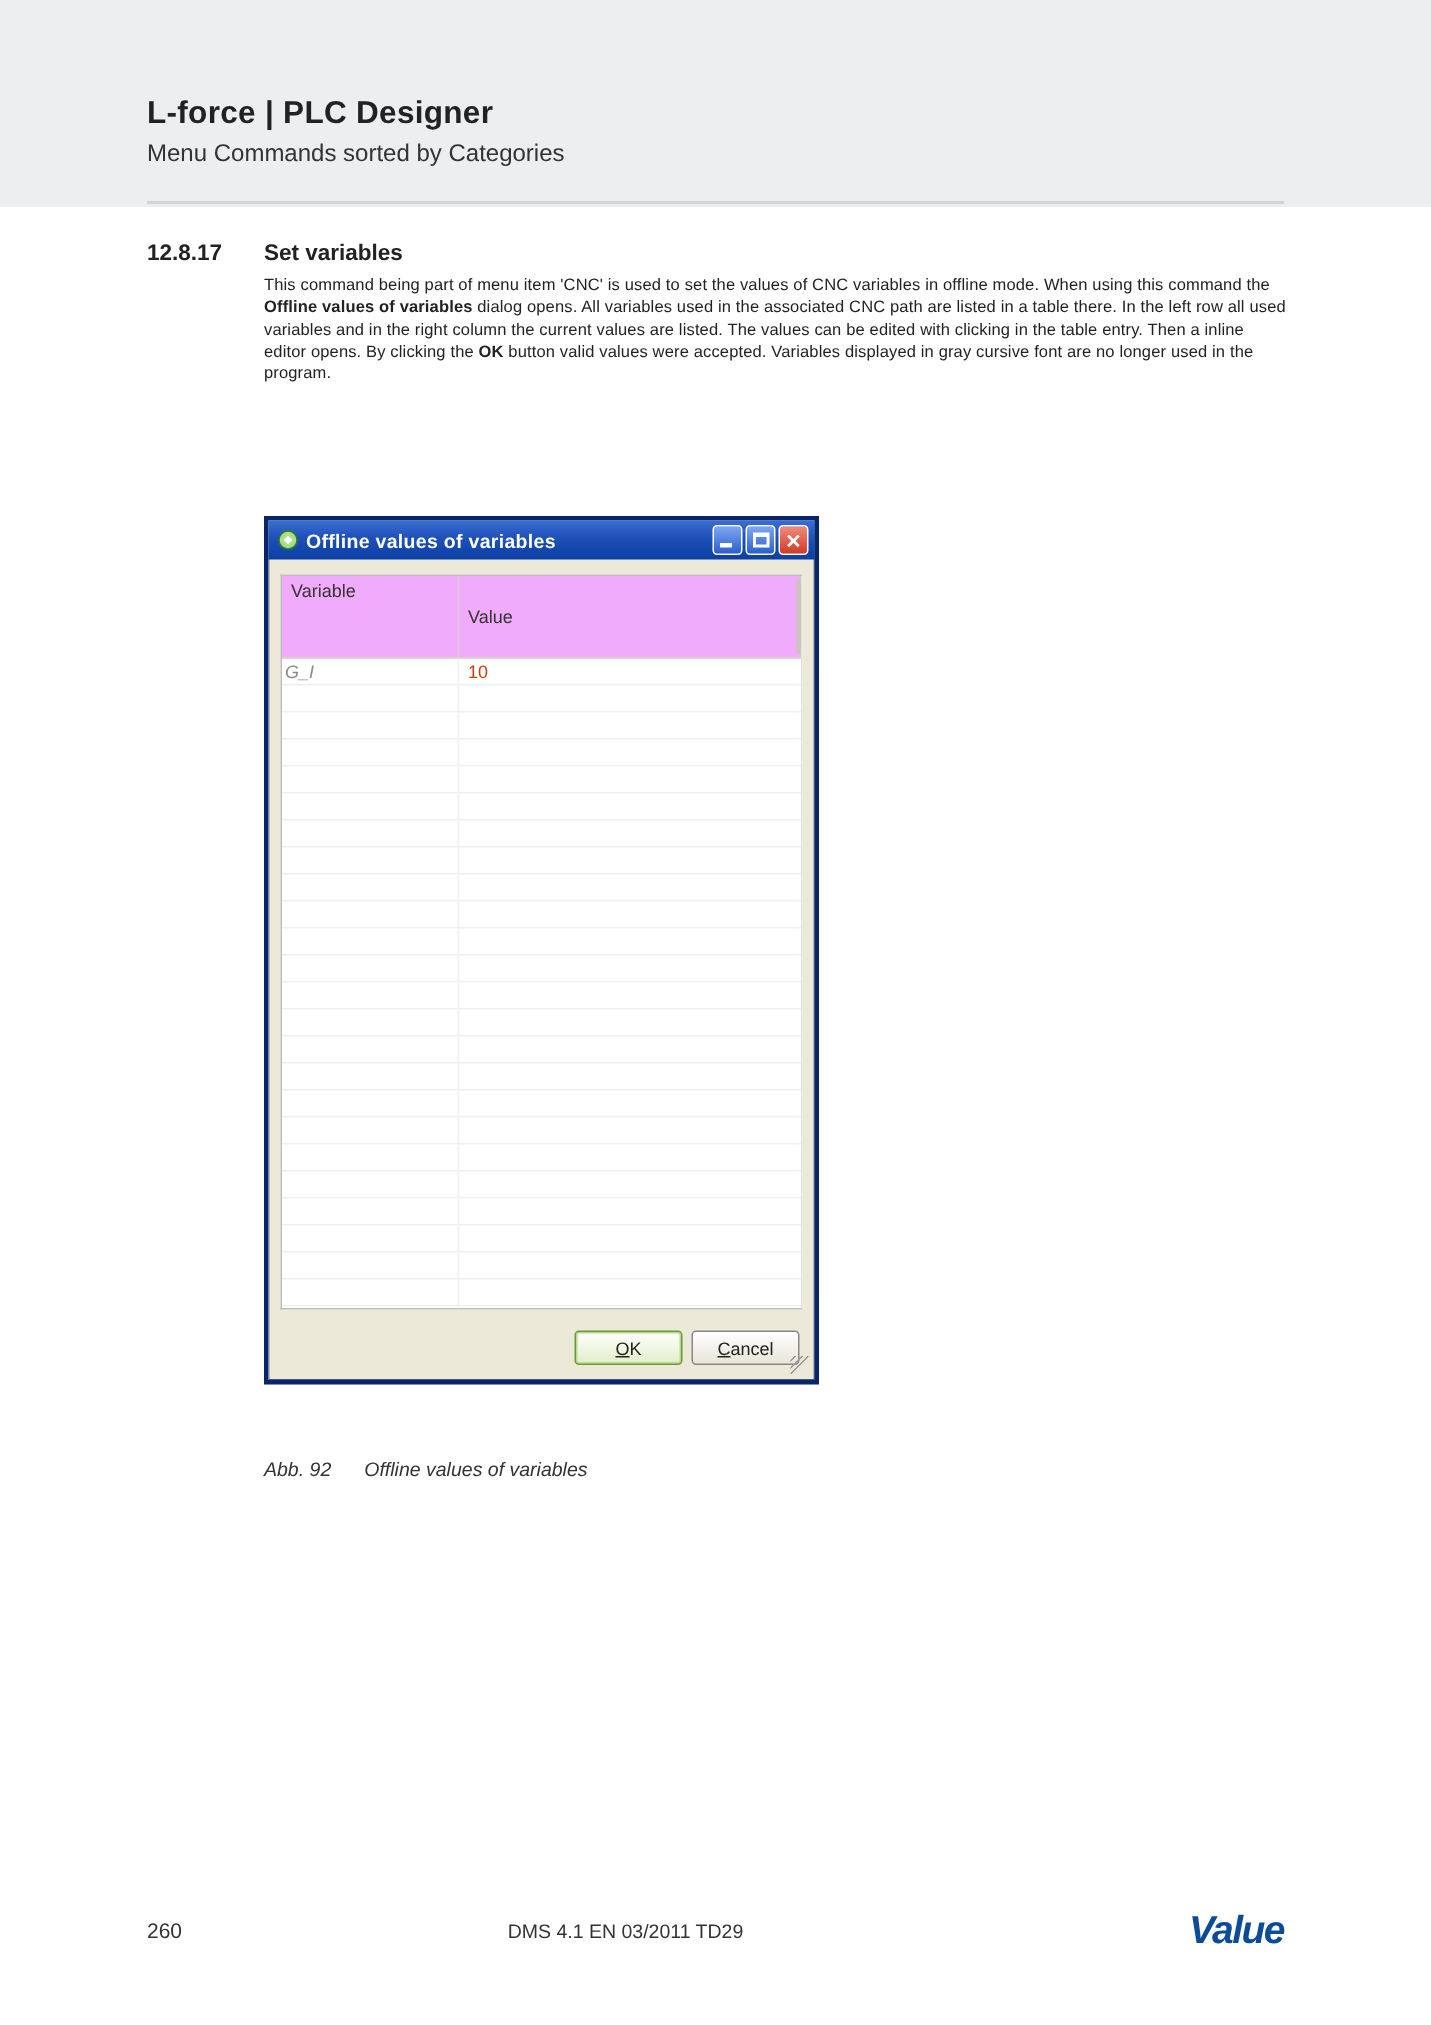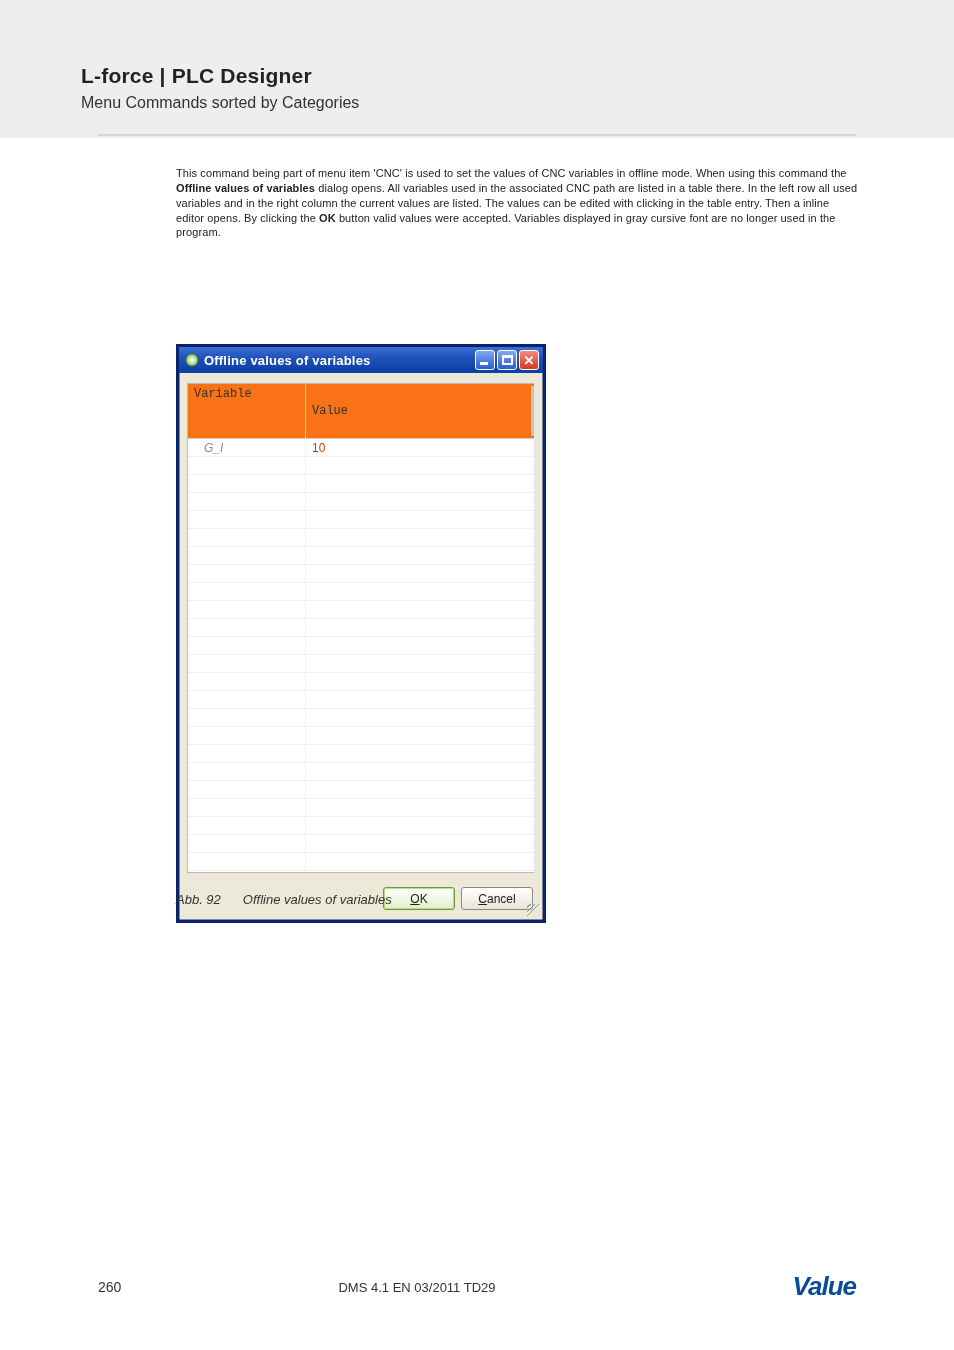--- a/index.html
+++ b/index.html
@@ -1,20 +1,20 @@
 <!DOCTYPE html>
 <html><head>
 <meta charset="utf-8">
 <style>
   * { box-sizing: border-box; margin: 0; padding: 0; }
   html, body { width: 954px; height: 1350px; font-family: "Segoe UI", Arial, sans-serif; background: #fff; }
   .page { width: 954px; height: 1350px; position: relative; background: #fff; }
   .top-gray { position: absolute; left: 0; top: 0; width: 954px; height: 138px; background: #eceeef; }
   .sep-line { position: absolute; left: 98px; top: 134px; width: 758px; height: 2px; background: #d2d5d7; }
-  .header-block { position: absolute; left: 81px; top: 64px; }
+  .header-block { position: absolute; left: 98px; top: 64px; }
   .title { font-size: 21px; font-weight: 700; color: #222; letter-spacing: 0.2px; }
   .subtitle { margin-top: 6px; font-size: 16px; color: #333; }
   .content { position: absolute; left: 98px; top: 160px; width: 760px; }
   .sec-row { display: flex; align-items: flex-start; }
   .sec-num { width: 78px; font-size: 15px; font-weight: 700; color: #222; }
   .sec-heading { font-size: 15px; font-weight: 700; color: #222; }
   .para { margin-left: 78px; margin-top: 6px; font-size: 11px; line-height: 1.35; color: #222; letter-spacing: 0.1px; }
   .para b { font-weight: 700; }
   .dialog-wrap { position: absolute; left: 176px; top: 344px; }
   .dialog { width: 370px; border: 3px solid #0a246a; border-radius: 0; background: #ece9d8; font-family: Tahoma, Arial, sans-serif; box-shadow: 0 0 0 0.5px #0a246a inset; }
@@ -25,52 +25,56 @@
   .winbtn { width: 20px; height: 20px; margin-left: 2px; border: 1px solid #fff; border-radius: 3px; display: flex; align-items: center; justify-content: center; position: relative; }
   .btn-min { background: linear-gradient(to bottom, #7fa8f0, #2a5ed0); }
   .btn-max { background: linear-gradient(to bottom, #7fa8f0, #2a5ed0); }
   .btn-close { background: linear-gradient(to bottom, #f08a7a, #d43a24); }
   .btn-min .glyph { position: absolute; left: 4px; bottom: 4px; width: 8px; height: 3px; background: #fff; }
   .btn-max .glyph { width: 11px; height: 10px; border: 2px solid #fff; border-top-width: 3px; }
   .btn-close .glyph { font-size: 13px; color: #fff; font-weight: 700; line-height: 1; }
   .dialog-body { padding: 10px 8px 6px 8px; }
   .grid { width: 100%; height: 490px; background: #fff; border: 1px solid #bcbcbc; border-right: 1px solid #e2e2e2; overflow: hidden; position: relative; }
   .grid-inner { display: flex; flex-direction: column; }
-  .grid-header { display: flex; background: #f97316; border-bottom: 1px solid #d5d2c8; font-family: Liberation Mono, monospace; }
+  .grid-header { display: flex; background: #f0abfc; border-bottom: 1px solid #d5d2c8; }
   .col-var { width: 118px; border-right: 1px solid #d5d2c8; padding: 3px 6px; font-size: 12px; color: #333; }
   .col-val { flex: 1; padding: 20px 6px; font-size: 12px; color: #333; position: relative; }
   .header-drag { position: absolute; right: 0; top: 2px; bottom: 2px; width: 3px; background: #c9c6b9; }
   .grid-row { display: flex; border-bottom: 1px solid #efefef; height: 18px; }
-  .grid-row .cell1 { width: 118px; border-right: 1px solid #efefef; padding: 0 16px; font-size: 12px; color: #8a8a8a; font-style: italic; line-height: 18px; }
+  .grid-row .cell1 { width: 118px; border-right: 1px solid #efefef; padding: 0 2px; font-size: 12px; color: #8a8a8a; font-style: italic; line-height: 18px; }
   .grid-row .cell2 { flex: 1; padding: 0 6px; font-size: 12px; color: #c2410c; line-height: 18px; }
   .dialog-footer { display: flex; justify-content: flex-end; gap: 6px; padding: 8px 10px 10px 10px; }
   .dlg-btn { min-width: 72px; height: 23px; border: 1px solid #888; border-radius: 3px; background: linear-gradient(to bottom, #fff, #e8e5d8); font-size: 12px; color: #222; display: flex; align-items: center; justify-content: center; padding: 0 6px; }
   .dlg-btn.ok { background: linear-gradient(to bottom, #fff, #e2eec9); border-color: #6a9a3a; box-shadow: 0 0 0 1px #b7db8a inset; }
   .dlg-btn .ul { text-decoration: underline; }
   .resize-grip { position: absolute; right: 4px; bottom: 4px; width: 12px; height: 12px; background:
     linear-gradient(135deg, transparent 0 2px, #9a9a9a 2px 3px, transparent 3px 5px, #9a9a9a 5px 6px, transparent 6px 8px, #9a9a9a 8px 9px, transparent 9px);
   }
-  .figure-caption { position: absolute; left: 176px; top: 892px; font-size: 13px; font-style: italic; color: #333; display: flex; gap: 22px; }
+  .figure-caption { position: absolute; left: 176px; top: 972px; font-size: 13px; font-style: italic; color: #333; display: flex; gap: 22px; }
   .footer-num { position: absolute; left: 98px; bottom: 55px; font-size: 14px; color: #333; }
   .footer-center { position: absolute; left: 0; bottom: 55px; width: 834px; text-align: center; font-size: 13px; color: #333; }
   .footer-logo { position: absolute; right: 98px; bottom: 48px; font-size: 26px; font-weight: 800; color: #0a4c98; font-style: italic; letter-spacing: -1px; }
 </style>
 </head>
 <body>
 <div class="page">
 
 <div class="top-gray"></div>
 <div class="sep-line"></div>
 
 <div class="header-block">
   <div class="title">L-force | PLC Designer</div>
   <div class="subtitle">Menu Commands sorted by Categories</div>
 </div>
 
 <div class="content">
+  <div class="sec-row">
+    <div class="sec-num">12.8.17</div>
+    <div class="sec-heading">Set variables</div>
+  </div>
   <div class="para">
     <span>This command being part of menu item 'CNC' is used to set the values of CNC variables in offline mode.  When using this command the </span><b>Offline values of variables</b><span> dialog opens. All variables used in the associated CNC path are listed in a table there. In the left row all used variables and in the right column the current values are listed. The values can be edited with clicking in the table entry.  Then a inline editor opens. By clicking the </span><b>OK</b><span> button valid values were accepted. Variables displayed in gray cursive font are no longer used in the program.</span>
   </div>
 </div>
 
 <div class="dialog-wrap">
   <div class="dialog" style="position:relative;">
     <div class="titlebar">
       <span class="titlebar-icon">
         <svg width="14" height="14" viewBox="0 0 14 14">

